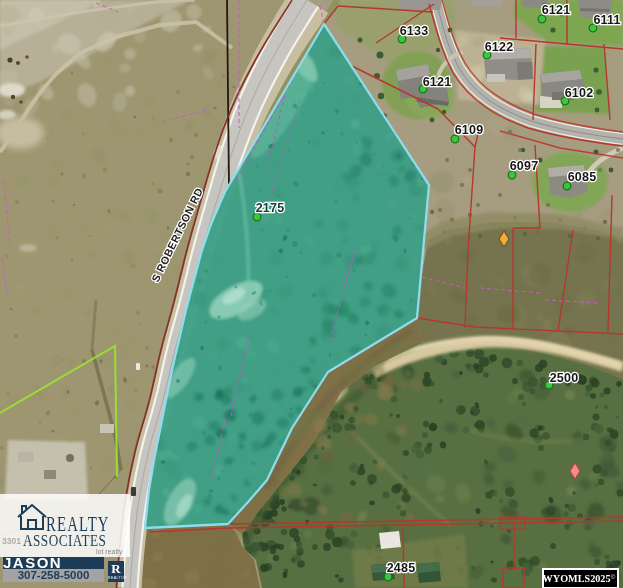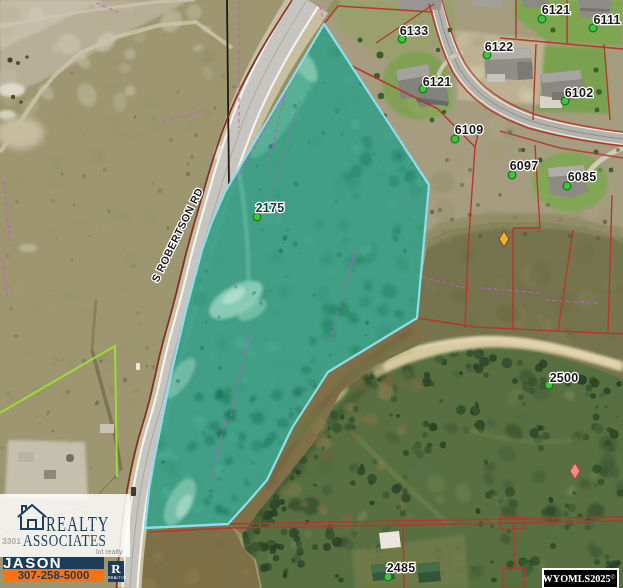--- a/index.html
+++ b/index.html
@@ -1349,18 +1349,18 @@
     </svg>
 
 <div class="ovl" style="left:46px;top:513px;font-family:'Liberation Serif',serif;font-size:20px;color:#1d3c57;letter-spacing:1.5px;transform:scaleX(0.74);transform-origin:left top">REALTY</div>
 
 <div class="ovl" style="left:23px;top:531px;font-family:'Liberation Serif',serif;font-size:16.5px;color:#1d3c57;letter-spacing:0.6px;transform:scaleX(0.8);transform-origin:left top">ASSOCIATES</div>
 
 <div class="ovl" style="left:96px;top:548px;font-size:7px;color:#8a8a8a">lot realty</div>
 
 <div class="ovl" style="left:3px;top:557px;width:101px;height:12px;background:#1d3c57;color:#ffffff;font-size:15px;font-weight:bold;letter-spacing:1.5px;text-align:left;line-height:12px">JASON LEWIS</div>
 
-<div class="ovl" style="left:3px;top:569px;width:101px;height:13px;background:#f97316;color:#1d3c57;font-size:11.5px;font-weight:bold;text-align:center;line-height:13px">307-258-5000</div>
+<div class="ovl" style="left:3px;top:569px;width:101px;height:13px;background:#a3a3a3;color:#1d3c57;font-size:11.5px;font-weight:bold;text-align:center;line-height:13px">307-258-5000</div>
 
 <div class="ovl" style="left:108px;top:561px;width:16px;height:21px;background:#1d3c57;color:#fff;text-align:center">
       <div style="font-family:'Liberation Serif',serif;font-size:13px;font-weight:bold;line-height:15px">R</div>
       <div style="font-size:3.5px;letter-spacing:0.4px">REALTOR</div>
     </div>
 </div>
 </body></html>

